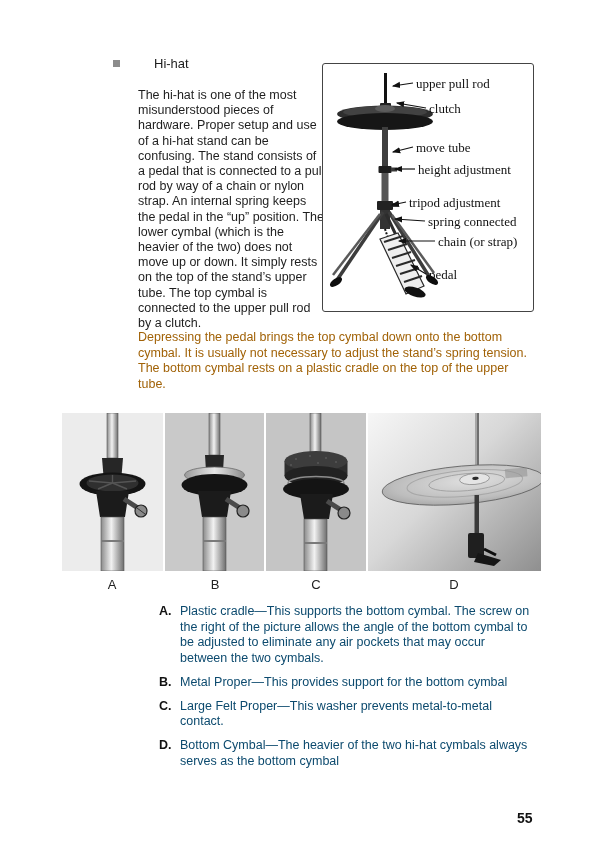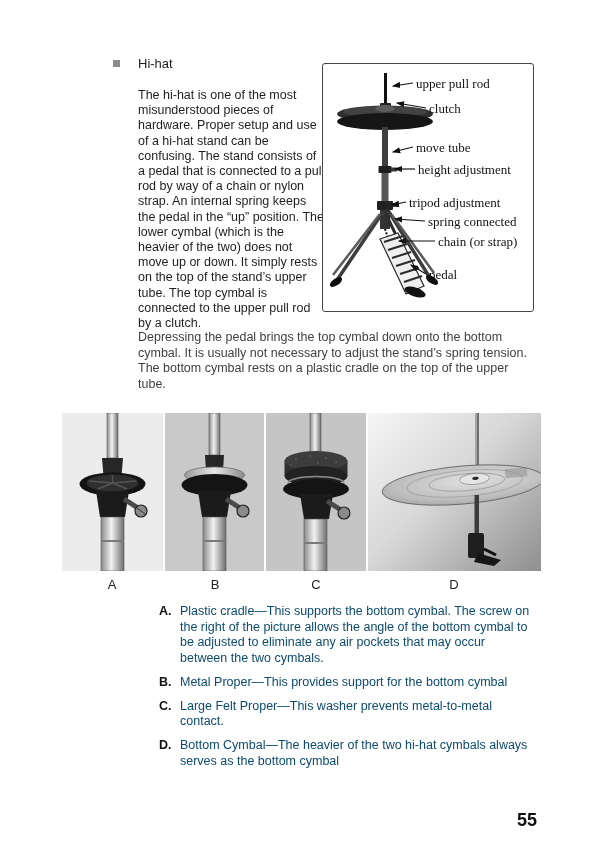--- a/index.html
+++ b/index.html
@@ -3,29 +3,29 @@
 <meta charset="utf-8">
 <style>
   html,body{margin:0;padding:0;background:#fff;}
   .page{
     position:relative;width:604px;height:864px;background:#ffffff;
     font-family:"Liberation Sans",sans-serif;color:#1c1c1c;overflow:hidden;
   }
   
   .heading{position:absolute;left:113px;top:56px;display:flex;align-items:center;}
   .bullet-sq{width:7px;height:7px;background:#8c8c8c;margin-right:18px;flex:none;}
-  .heading-label{font-size:13px;color:#1c1c1c;}
+  .heading-label{font-size:13px;color:#1c1c1c;margin-left:16px;}
   
   .intro-col{
     position:absolute;left:138px;top:88px;width:188px;
     font-size:12.5px;line-height:15.2px;color:#1e1e1e;
   }
   .intro-full{
     position:absolute;left:138px;top:330px;width:394px;
-    font-size:12.5px;line-height:15.7px;color:#404040;
+    font-size:12.5px;line-height:15.7px;color:#a16207;
   }
   
   .figure-box{
     position:absolute;left:322px;top:63px;width:212px;height:249px;
     border:1.5px solid #444;border-radius:3px;background:#fff;box-sizing:border-box;
   }
   .figure-box svg{position:absolute;left:0;top:0;}
   .fig-label{
     position:absolute;font-family:"Liberation Serif",serif;font-size:13px;color:#111;
     white-space:nowrap;
@@ -42,21 +42,21 @@
   .strip-letter{
     position:absolute;top:577px;transform:translateX(-50%);
     font-size:13px;color:#222;
   }
   
   .parts-list{position:absolute;left:159px;top:604px;width:376px;}
   .list-item{display:flex;margin-bottom:8px;font-size:12.5px;line-height:15.7px;}
   .item-letter{width:21px;flex:none;font-weight:bold;color:#111;}
   .item-text{width:352px;color:#0c4a6e;}
   
-  .page-number{position:absolute;left:517px;top:810px;font-size:18px;font-weight:bold;color:#111;}
+  .page-number{position:absolute;left:517px;top:810px;font-size:14px;font-weight:bold;color:#111;}
 </style>
 </head>
 <body>
 
 <div class="page">
 
   <div class="heading">
     <span class="bullet-sq"></span>
     <span class="heading-label">Hi-hat</span>
   </div>

